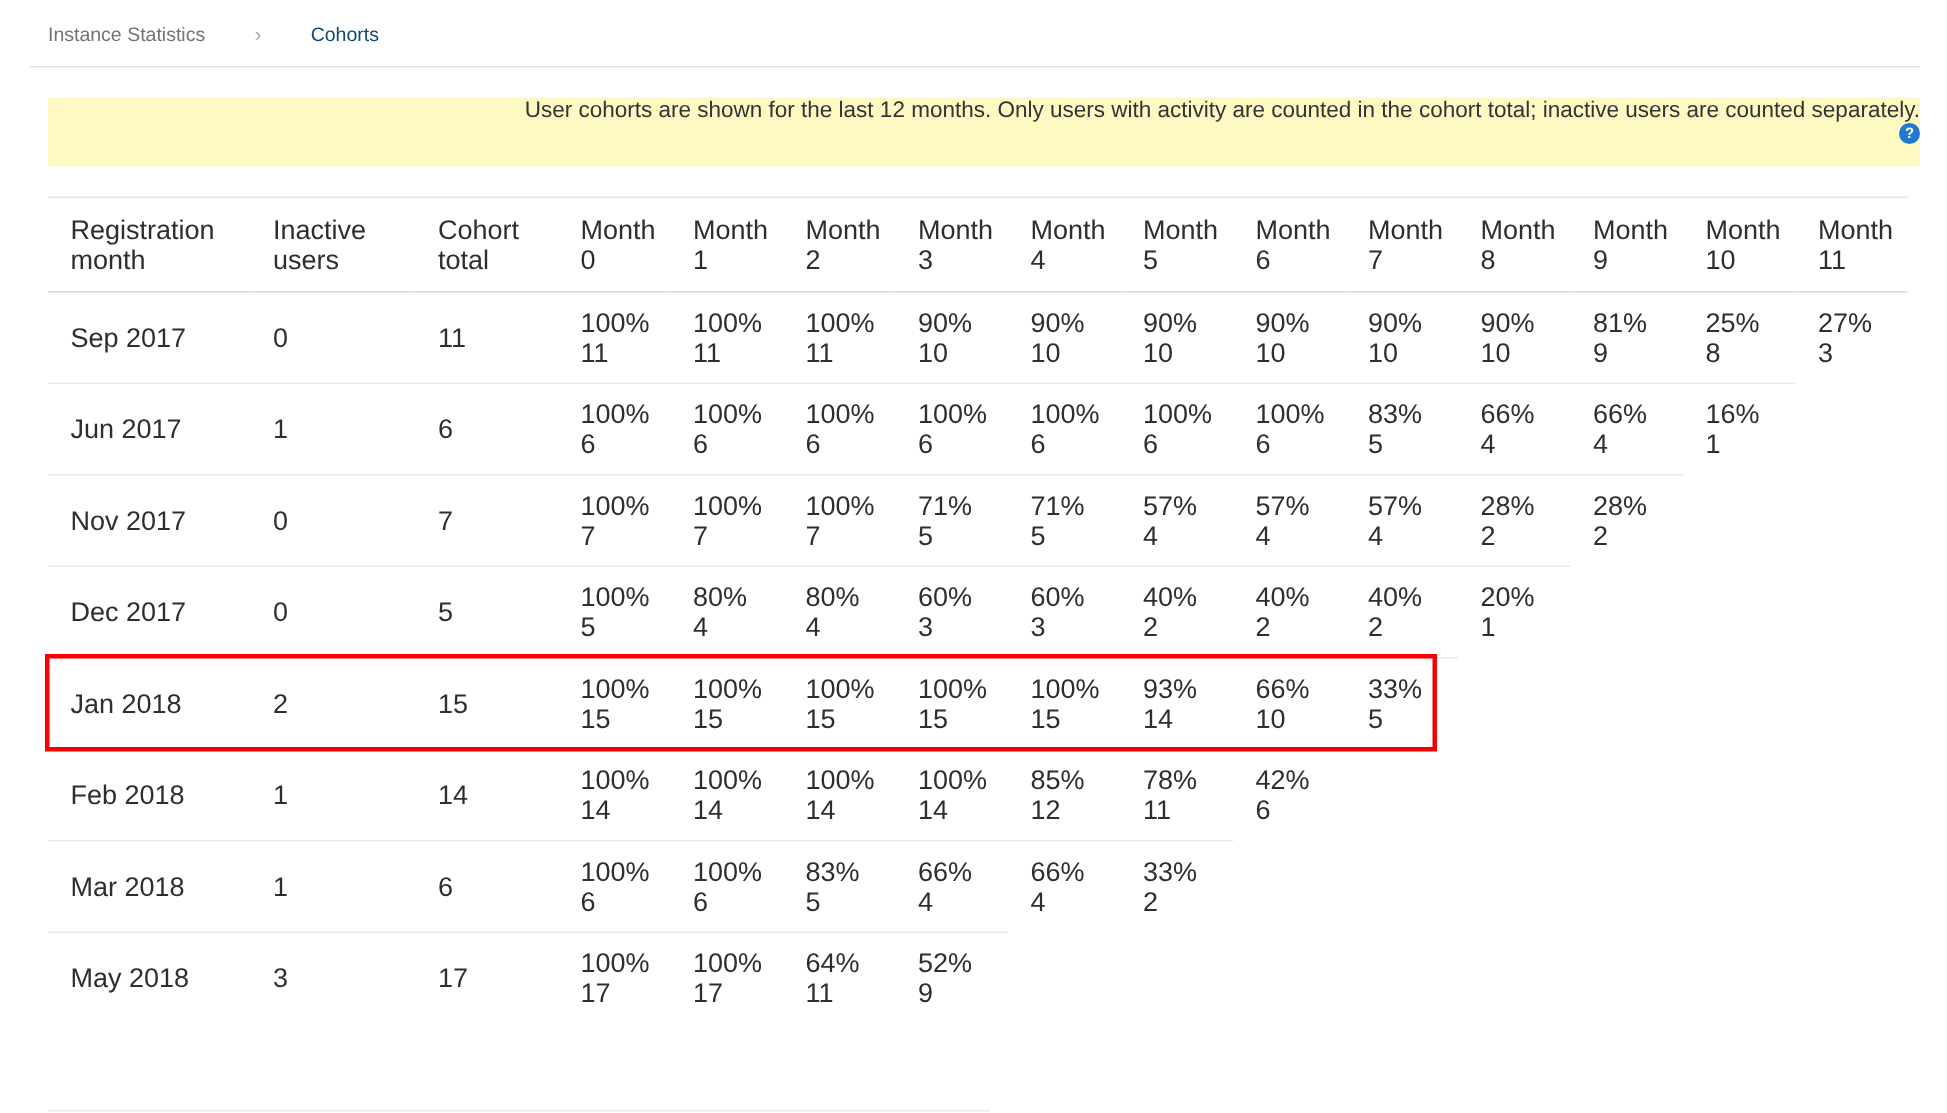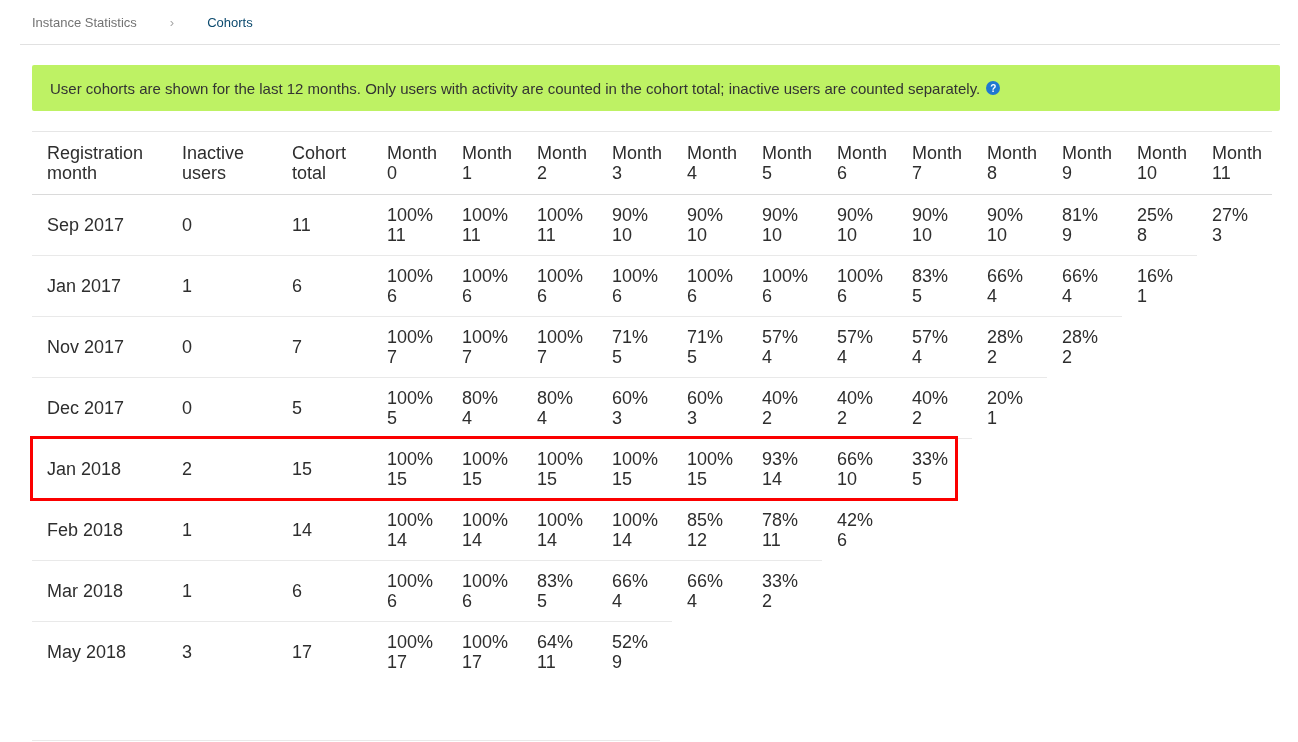--- a/index.html
+++ b/index.html
@@ -26,28 +26,29 @@
   }
   .crumb-parent { color: #737373; cursor: pointer; }
   .crumb-sep { color: #a7a7a7; margin: 0 8px; font-size: 13px; }
   .crumb-current { color: #0c4a6e; font-weight: normal; }
 
   
   .banner {
     margin: 20px 18px 0 32px;
     width: 1230px;
     height: 46px;
-    background: #bef264;
+    background: #fef9c3;
     border-radius: 2px;
     display: flex;
-    align-items: center;
+    align-items: flex-end;
     padding-left: 18px;
     box-sizing: content-box;
     font-size: 15px;
     color: #333333;
+    flex-direction: column;
   }
   .help-icon {
     display: inline-flex;
     align-items: center;
     justify-content: center;
     width: 14px;
     height: 14px;
     border-radius: 50%;
     background: #1f78d1;
     color: #ffffff;
@@ -227,21 +228,21 @@
           <td>
             <div class="pct-line">25%</div>
             <div class="cnt-line">8</div>
           </td>
           <td>
             <div class="pct-line">27%</div>
             <div class="cnt-line">3</div>
           </td>
         </tr>
         <tr>
-          <td>Jan 2017</td>
+          <td>Jun 2017</td>
           <td>1</td>
           <td>6</td>
           <td>
             <div class="pct-line">100%</div>
             <div class="cnt-line">6</div>
           </td>
           <td>
             <div class="pct-line">100%</div>
             <div class="cnt-line">6</div>
           </td>

